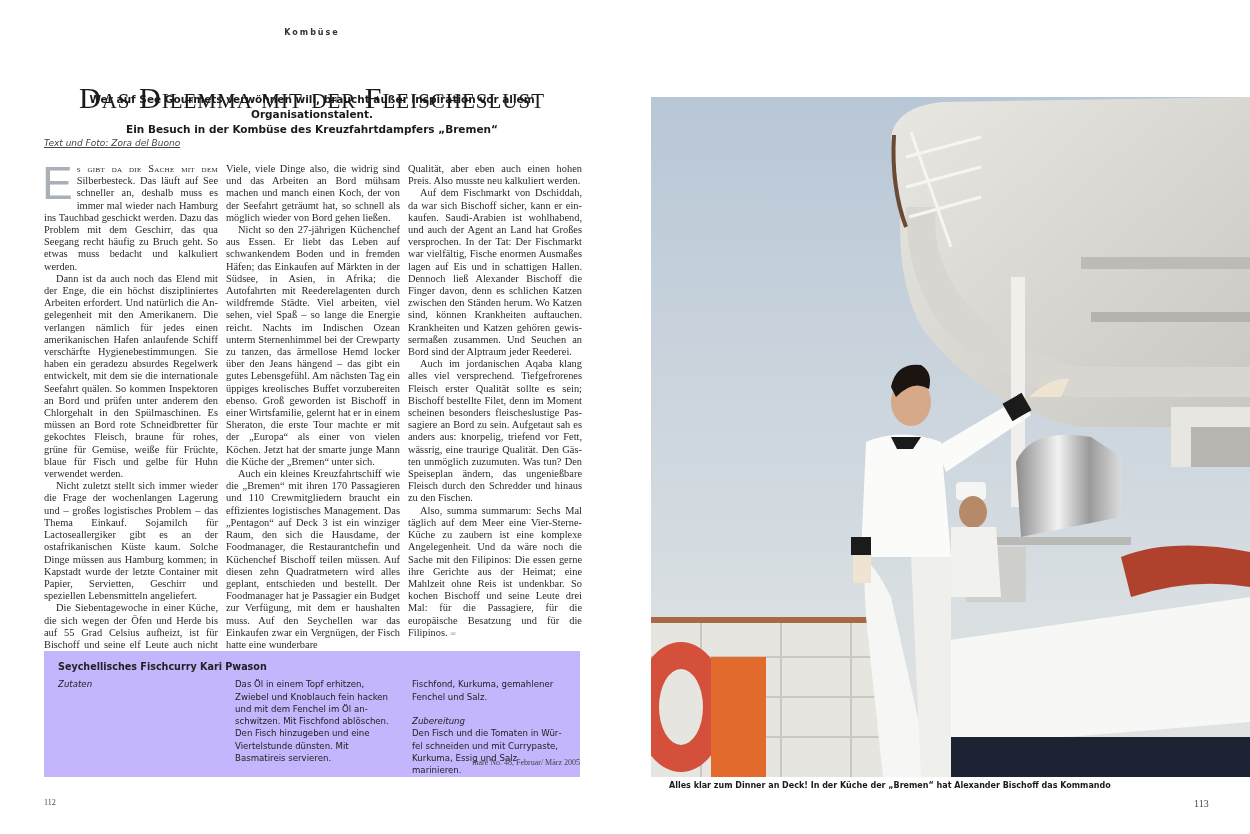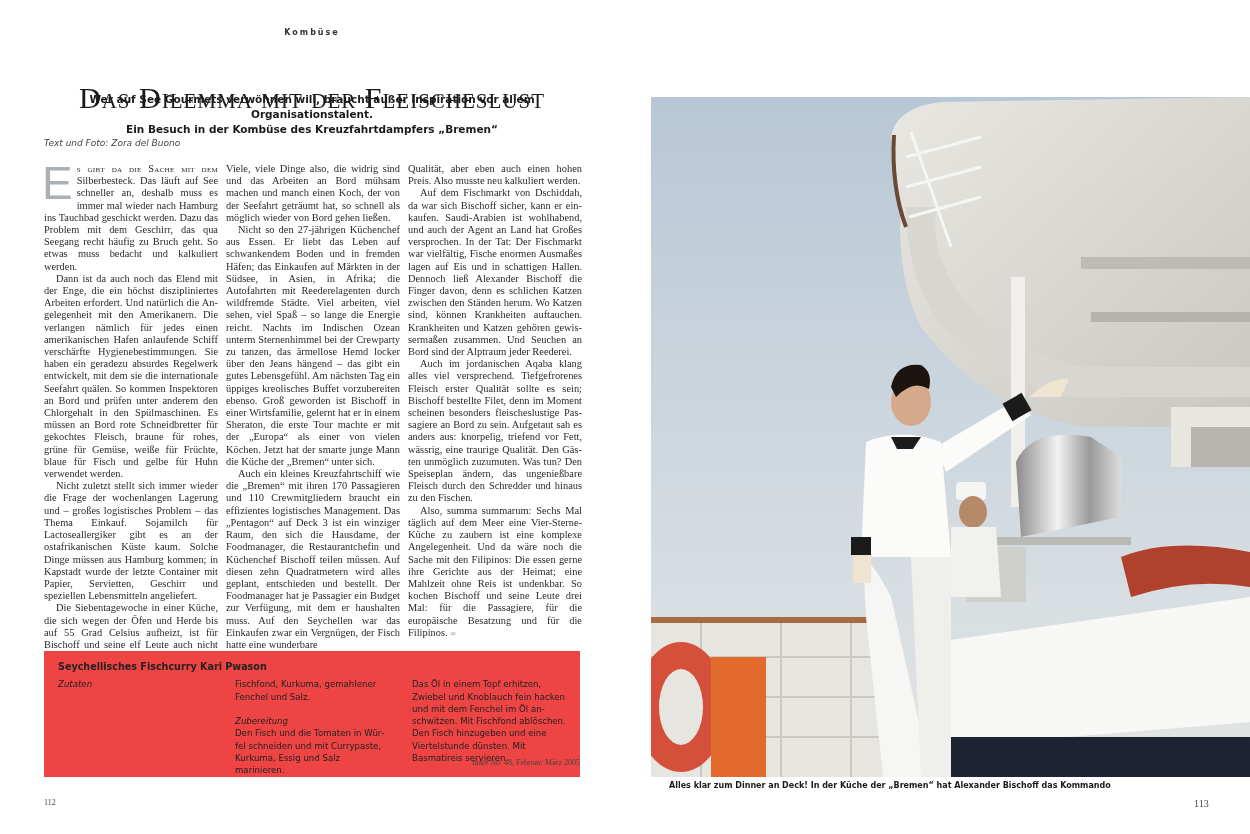--- a/index.html
+++ b/index.html
@@ -19,21 +19,21 @@
     font-family: "Liberation Serif", serif; font-size: 30px; font-weight: normal;
     font-variant: small-caps; letter-spacing: 1px; color: #1a1a1a; line-height: 36px; margin-top: 28px;
   }
   .subtitle {
     position: absolute; left: 44px; top: 92px; width: 536px; text-align: center;
     font-family: "DejaVu Sans", sans-serif; font-size: 10.5px; font-weight: bold;
     line-height: 15px; color: #1a1a1a;
   }
   .byline {
     position: absolute; left: 44px; top: 138px;
-    font-family: "DejaVu Sans", sans-serif; font-size: 9px; font-style: italic; color: #444;
+    font-family: "DejaVu Sans", sans-serif; font-size: 9px; font-style: italic; color: #444; text-decoration: underline;
   }
 
   .col {
     position: absolute; top: 163px; width: 174px; height: 480px;
     font-family: "Liberation Serif", serif; font-size: 10.4px; line-height: 12.2px;
     text-align: justify; hyphens: manual; color: #2a2a2a;
   }
   .col-1 { left: 44px; }
   .col-2 { left: 226px; }
   .col-3 { left: 408px; }
@@ -43,21 +43,21 @@
 
   .dropcap {
     float: left; font-family: "Liberation Sans", sans-serif; font-size: 46px;
     line-height: 36px; height: 36px; color: #a9b0b8; margin: 2px 4px 0 -2px; font-weight: normal;
   }
   .smallcaps-lead { font-variant: small-caps; letter-spacing: 0.3px; }
   .end-mark { font-size: 8px; color: #888; }
 
   .recipe-box {
     position: absolute; left: 44px; top: 651px; width: 536px; height: 126px;
-    background: #ef4444; padding: 10px 14px;
+    background: #c4b5fd; padding: 10px 14px;
     font-family: "DejaVu Sans", sans-serif; font-size: 8.6px; line-height: 12.3px; color: #222;
   }
   .recipe-title { font-weight: bold; font-size: 9.6px; margin-bottom: 5px; }
   .recipe-cols { display: flex; gap: 8px; justify-content: center; }
   .recipe-col { width: 164px; margin-right: 15px; }
   .recipe-col:last-child { margin-right: 0; }
   .recipe-sub { font-style: italic; }
   .recipe-gap { height: 12.3px; }
 
   .folio-left {
@@ -112,27 +112,27 @@
     <p><span>Also, summa summarum: Sechs Mal täglich auf dem Meer eine Vier-Sterne-Küche zu zaubern ist eine komplexe Ange­legenheit. Und da wäre noch die Sache mit den Filipinos: Die essen gerne ihre Ge­richte aus der Heimat; eine Mahlzeit ohne Reis ist undenkbar. So kochen Bischoff und seine Leute drei Mal: für die Passa­giere, für die europäische Besatzung und für die Filipinos.</span> <span class="end-mark">∞</span></p>
   </div>
 
   <div class="recipe-box">
     <div class="recipe-title">Seychellisches Fischcurry Kari Pwason</div>
     <div class="recipe-cols">
       <div class="recipe-col">
         <div class="recipe-sub">Zutaten</div>
       </div>
       <div class="recipe-col">
+        <div>Das Öl in einem Topf erhitzen, Zwiebel und Knoblauch fein hacken und mit dem Fenchel im Öl an­schwitzen. Mit Fischfond ablöschen. Den Fisch hinzugeben und eine Viertelstunde dünsten. Mit Basmati­reis servieren.</div>
+      </div>
+      <div class="recipe-col">
         <div>Fischfond, Kurkuma, gemahlener Fenchel und Salz.</div>
         <div class="recipe-gap"></div>
         <div class="recipe-sub">Zubereitung</div>
         <div>Den Fisch und die Tomaten in Wür­fel schneiden und mit Currypaste, Kurkuma, Essig und Salz marinieren.</div>
-      </div>
-      <div class="recipe-col">
-        <div>Das Öl in einem Topf erhitzen, Zwiebel und Knoblauch fein hacken und mit dem Fenchel im Öl an­schwitzen. Mit Fischfond ablöschen. Den Fisch hinzugeben und eine Viertelstunde dünsten. Mit Basmati­reis servieren.</div>
       </div>
     </div>
   </div>
 
   <div class="folio-left">112</div>
   <div class="folio-center">mare No. 48, Februar/ März 2005</div>
 </div>
 
 <div class="page-right">
   <div class="photo">

